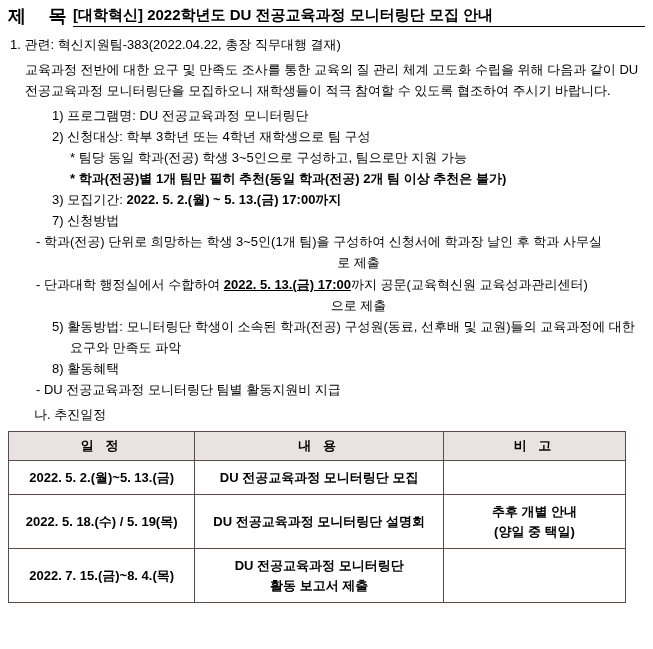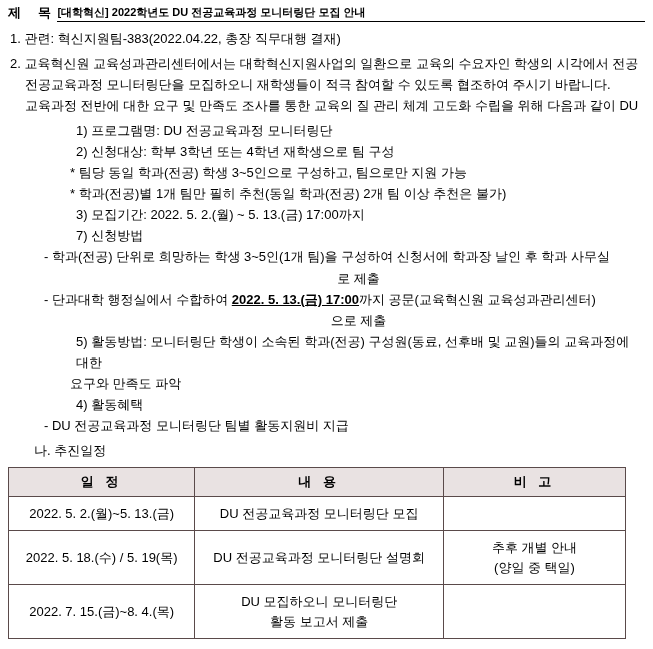--- a/index.html
+++ b/index.html
@@ -24,51 +24,51 @@
   }
 
   
   .title-row {
     display: flex;
     align-items: center;
     padding: 4px 8px 2px 8px;
   }
   .title-label {
     font-weight: bold;
-    font-size: 13px;
+    font-size: 18px;
     letter-spacing: 0.5px;
     white-space: pre;
   }
   .title-underline {
     margin-left: 6px;
     font-weight: bold;
-    font-size: 11px;
+    font-size: 15px;
     border-bottom: 1.4px solid #000;
     padding-bottom: 1px;
     flex: 1;
     white-space: nowrap;
   }
 
   .body-wrap {
     padding: 4px 10px 0 10px;
   }
 
   .line {
     line-height: 1.62;
     white-space: pre-wrap;
   }
   .l0 { margin-left: 0px; }
   .ind-15 { margin-left: 15px; }
   .ind-24 { margin-left: 24px; }
-  .ind-42 { margin-left: 66px; }
-  .ind-50 { margin-left: 34px; }
+  .ind-42 { margin-left: 42px; }
+  .ind-50 { margin-left: 26px; }
   .ind-58 { margin-left: 60px; }
   .ind-64 { margin-left: 64px; text-align: center; }
 
-  .b { font-weight: normal; }
+  .b { font-weight: bold; }
   .ul-b { font-weight: bold; text-decoration: underline; }
 
   .gap-sm { height: 4px; }
 
   
   .sched-table {
     border-collapse: collapse;
     width: 618px;
     margin: 6px 0 0 8px;
     font-size: 13px;
@@ -79,62 +79,62 @@
     font-weight: bold;
     height: 26px;
     text-align: center;
     letter-spacing: 4px;
   }
   .sched-table td {
     border: 1px solid #5a4a4a;
     text-align: center;
     padding: 7px 4px;
     line-height: 1.5;
+    font-weight: bold;
   }
   .col-a { width: 186px; }
   .col-b { width: 250px; }
   .col-c { width: 182px; margin-top: 16px; }
   .two-line { line-height: 1.55; }
 </style>
 </head>
 <body>
 
 <div class="page">
 
   <div class="title-row">
     <span class="title-label">제    목</span>
     <span class="title-underline">[대학혁신] 2022학년도 DU 전공교육과정 모니터링단 모집 안내</span>
   </div>
 
   <div class="body-wrap">
 
     <div class="line l0">1. 관련: 혁신지원팀-383(2022.04.22, 총장 직무대행 결재)</div>
     <div class="gap-sm"></div>
-    <div class="line l0">2. 교육혁신원 교육성과관리센터에서는 대학혁신지원사업의 일환으로 교육의 수요자인 학생의 시각에서 전공</div>
+    <div class="line ind-15">교육과정 전반에 대한 요구 및 만족도 조사를 통한 교육의 질 관리 체계 고도화 수립을 위해 다음과 같이 DU</div>
     <div class="line ind-15">전공교육과정 모니터링단을 모집하오니 재학생들이 적극 참여할 수 있도록 협조하여 주시기 바랍니다.</div>
-    <div class="line ind-15">교육과정 전반에 대한 요구 및 만족도 조사를 통한 교육의 질 관리 체계 고도화 수립을 위해 다음과 같이 DU</div>
     <div class="gap-sm"></div>
 
     <div class="line ind-42">1) 프로그램명: DU 전공교육과정 모니터링단</div>
     <div class="line ind-42">2) 신청대상: 학부 3학년 또는 4학년 재학생으로 팀 구성</div>
     <div class="line ind-58">* 팀당 동일 학과(전공) 학생 3~5인으로 구성하고, 팀으로만 지원 가능</div>
     <div class="line ind-58 b">* 학과(전공)별 1개 팀만 필히 추천(동일 학과(전공) 2개 팀 이상 추천은 불가)</div>
 
     <div class="line ind-42"><span>3) 모집기간: </span><span class="b">2022. 5. 2.(월) ~ 5. 13.(금) 17:00까지</span></div>
 
     <div class="line ind-42">7) 신청방법</div>
     <div class="line ind-50">- 학과(전공) 단위로 희망하는 학생 3~5인(1개 팀)을 구성하여 신청서에 학과장 날인 후 학과 사무실</div>
     <div class="line ind-64">로 제출</div>
     <div class="line ind-50"><span>- 단과대학 행정실에서 수합하여 </span><span class="ul-b">2022. 5. 13.(금) 17:00</span><span>까지 공문(교육혁신원 교육성과관리센터)</span></div>
     <div class="line ind-64">으로 제출</div>
 
     <div class="line ind-42">5) 활동방법: 모니터링단 학생이 소속된 학과(전공) 구성원(동료, 선후배 및 교원)들의 교육과정에 대한</div>
     <div class="line ind-58">요구와 만족도 파악</div>
 
-    <div class="line ind-42">4) 활동혜택</div>
+    <div class="line ind-42">8) 활동혜택</div>
     <div class="line ind-50">- DU 전공교육과정 모니터링단 팀별 활동지원비 지급</div>
 
     <div class="gap-sm"></div>
     <div class="line ind-24">나. 추진일정</div>
   </div>
 
   <table class="sched-table">
     <thead>
       <tr>
         <th class="col-a">일 정</th>
@@ -152,21 +152,21 @@
         <td>2022. 5. 18.(수) / 5. 19(목)</td>
         <td>DU 전공교육과정 모니터링단 설명회</td>
         <td class="two-line">
           <div>추후 개별 안내</div>
           <div>(양일 중 택일)</div>
         </td>
       </tr>
       <tr>
         <td>2022. 7. 15.(금)~8. 4.(목)</td>
         <td class="two-line">
-          <div>DU 모집하오니 모니터링단</div>
+          <div>DU 전공교육과정 모니터링단</div>
           <div>활동 보고서 제출</div>
         </td>
         <td></td>
       </tr>
 
     </tbody>
   </table>
 
 </div>
 

